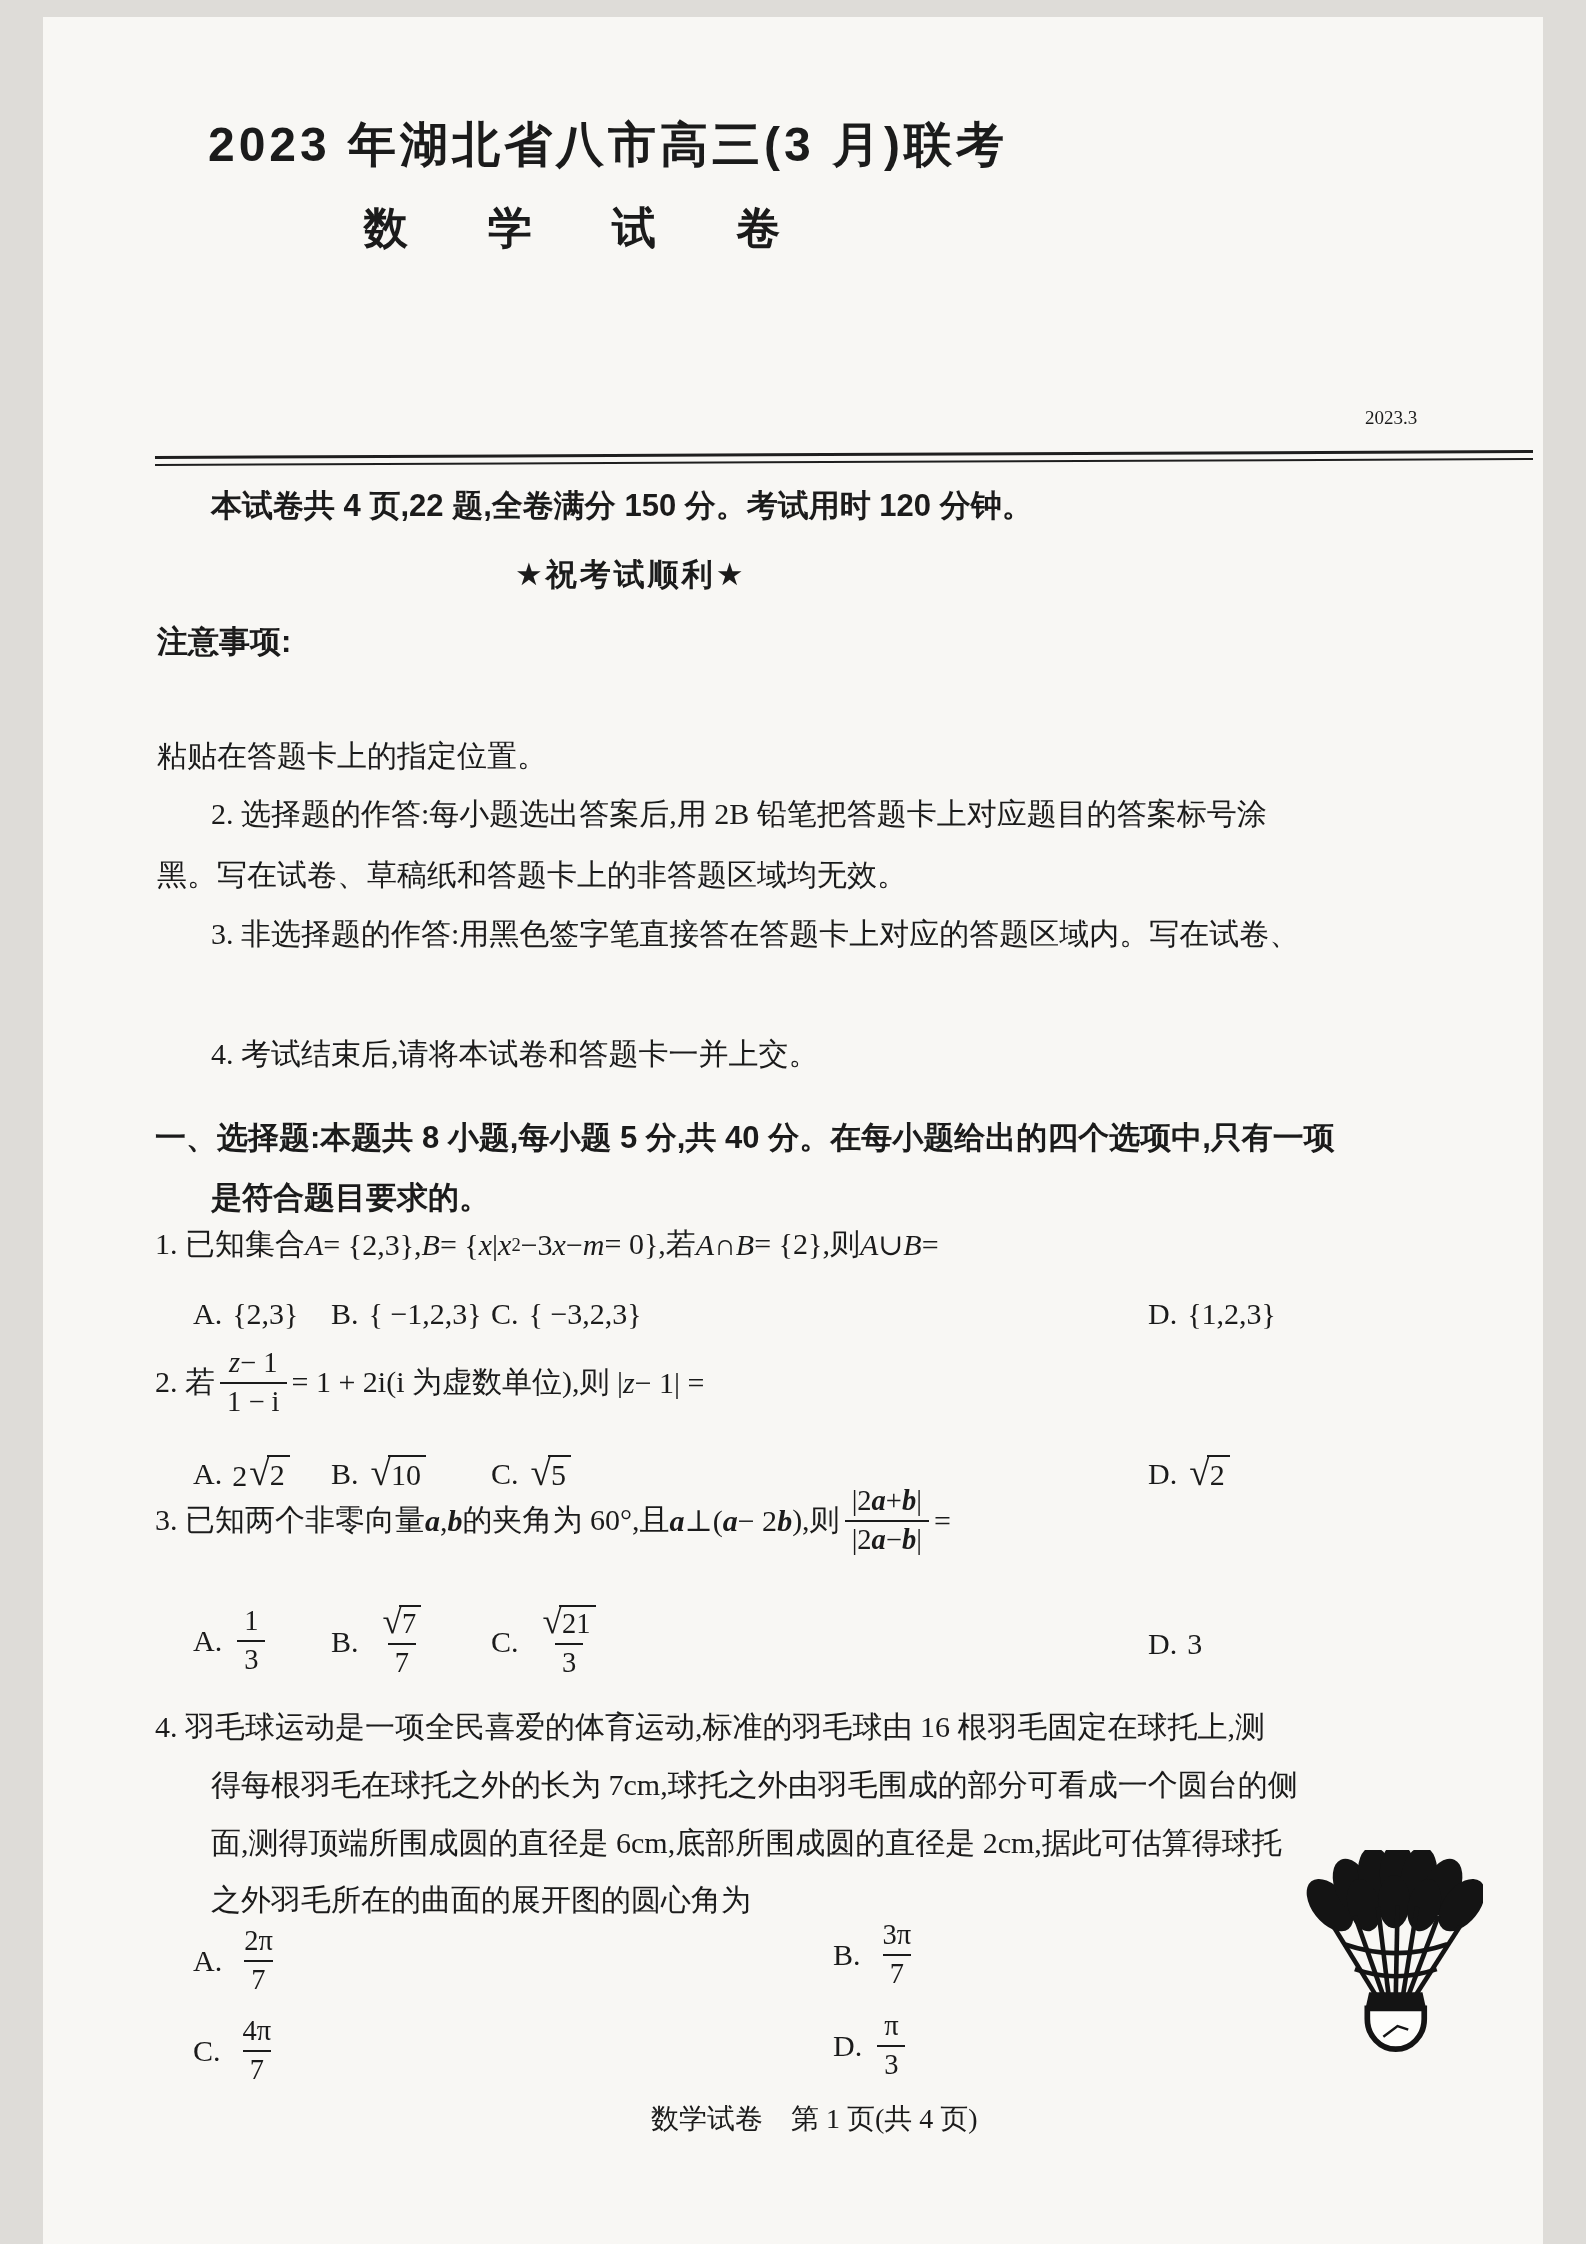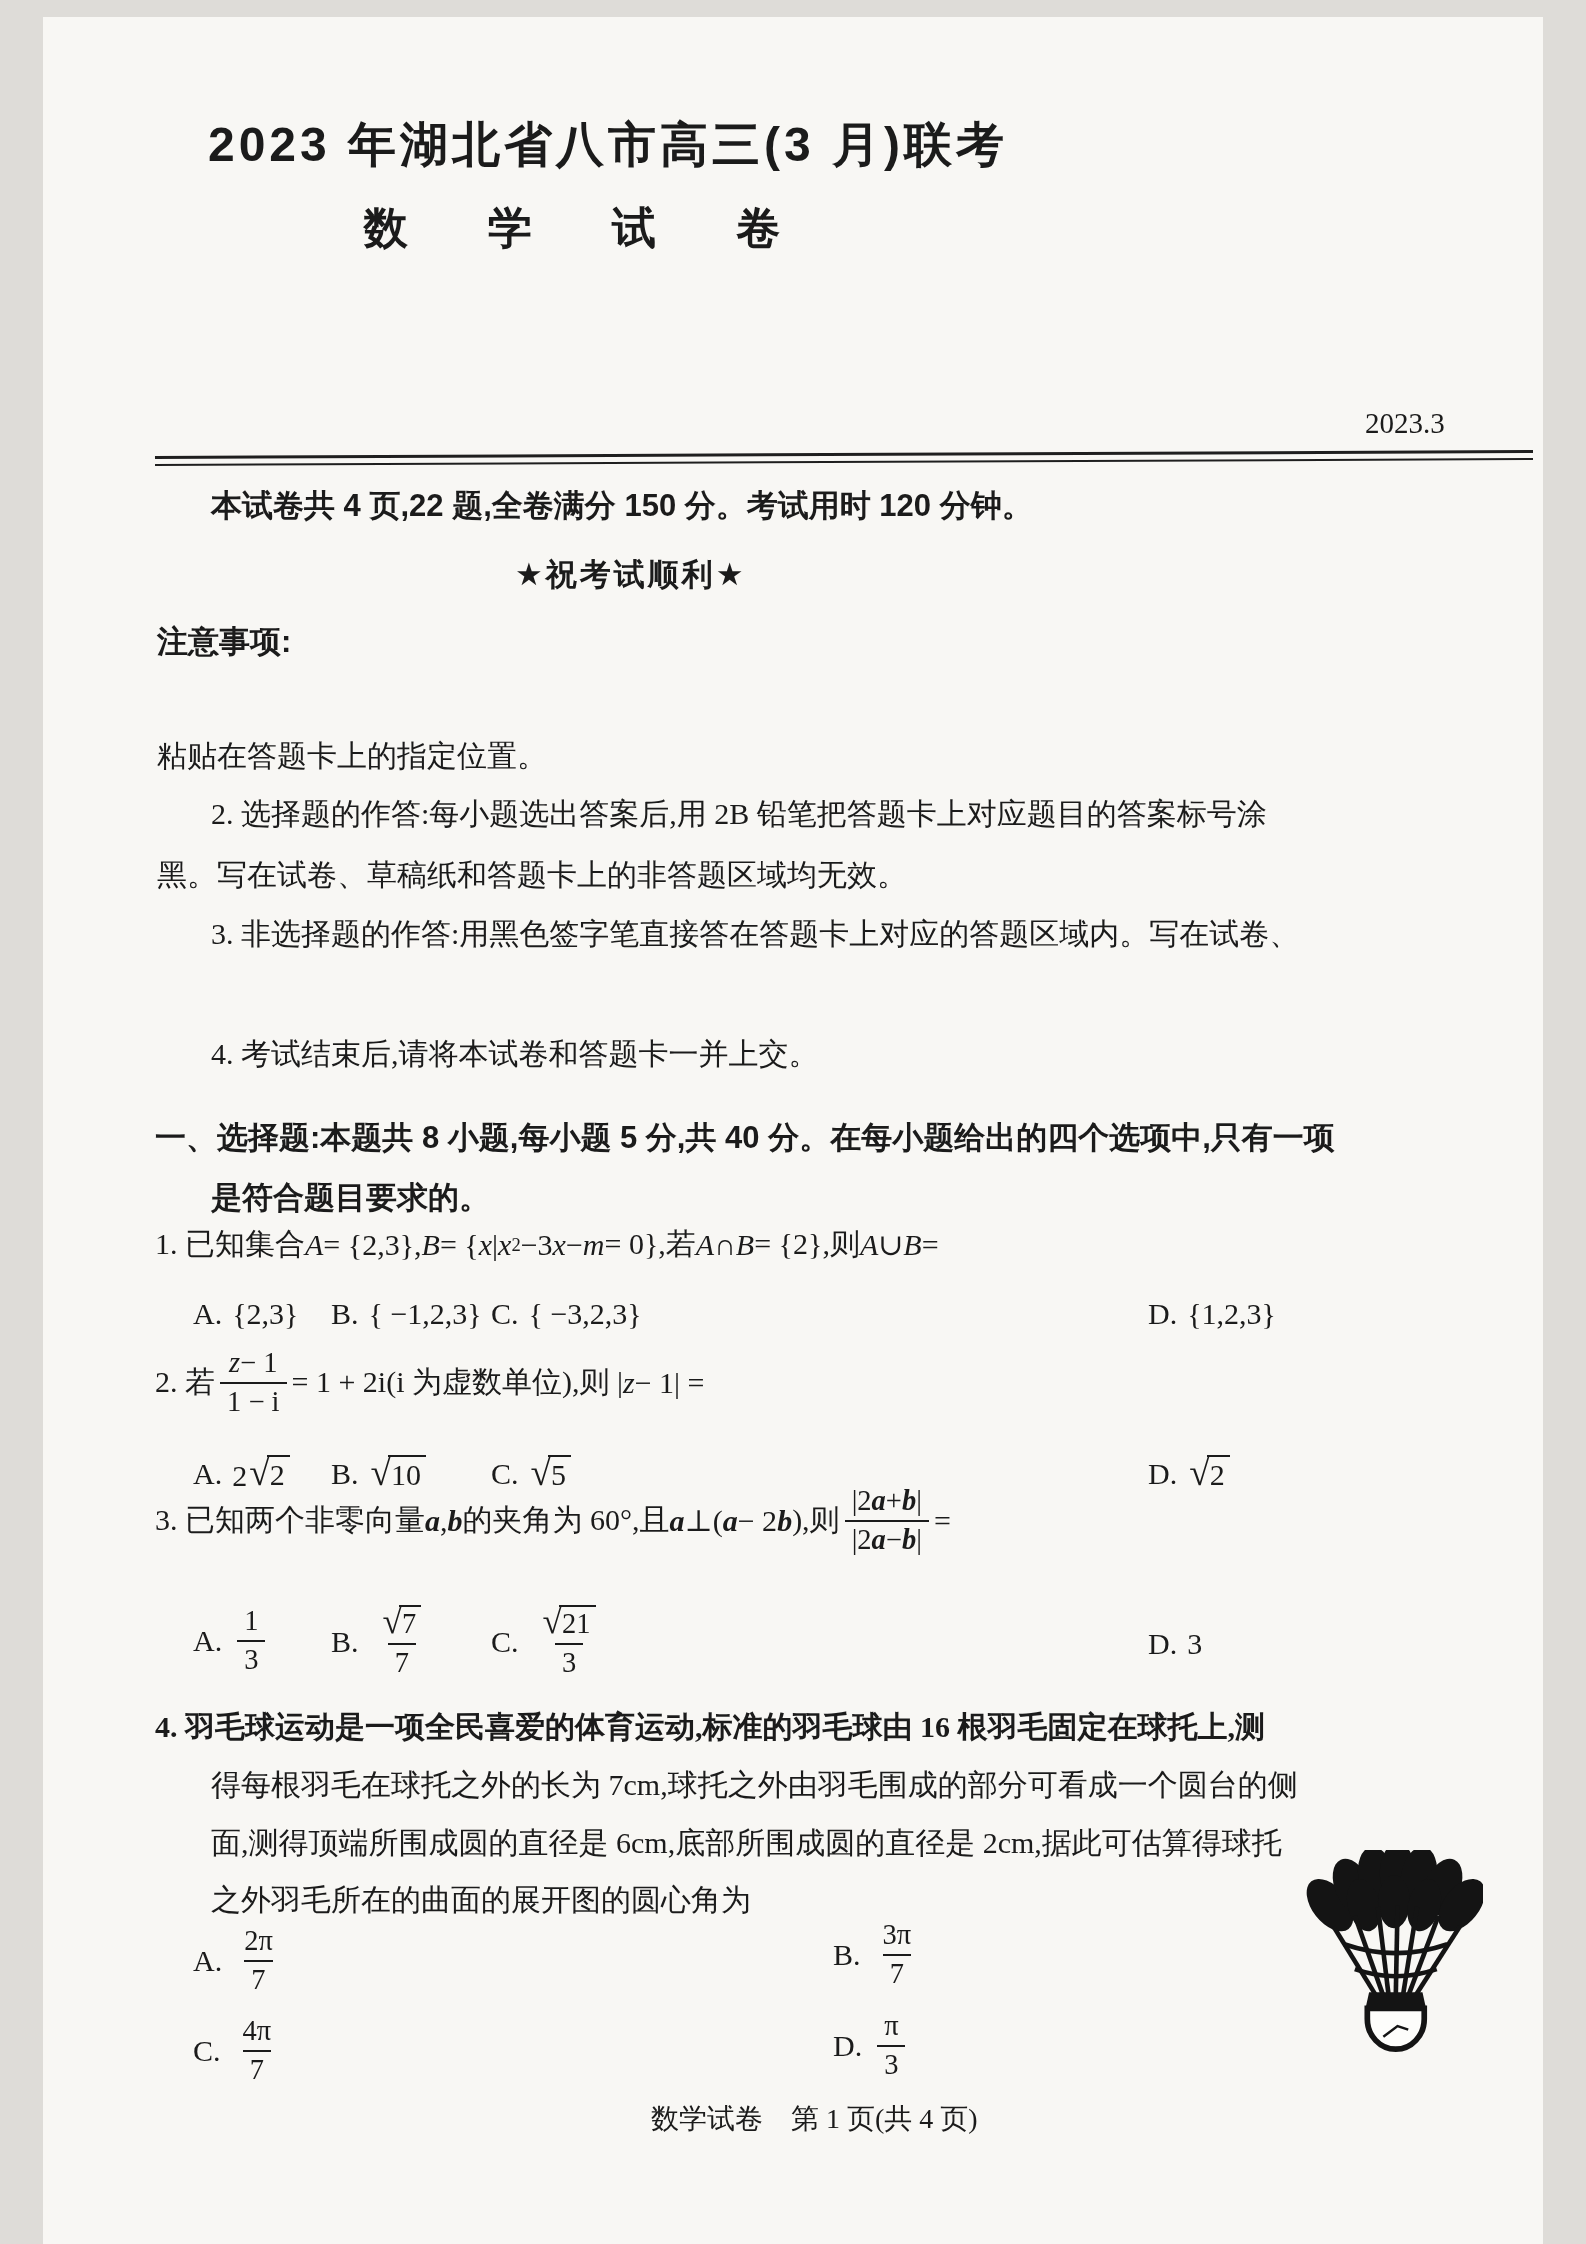--- a/index.html
+++ b/index.html
@@ -13,21 +13,21 @@
     font-family:"Liberation Serif","DejaVu Serif",serif;
     overflow:hidden;
   }
   .abs{position:absolute;white-space:nowrap;}
   .sans{font-family:"Liberation Sans","DejaVu Sans",sans-serif;}
   .bold{font-weight:700;}
   .body-text{font-size:30px;}
   .head-text{font-size:31px;}
   .title{left:0;width:1130px;text-align:center;font-size:48px;letter-spacing:4px;}
   .subtitle{left:0;width:1092px;text-align:center;font-size:44px;letter-spacing:34px;}
-  .date{font-size:29px;}
+  .date{font-size:19px;}
   .rule{left:112px;width:1378px;height:5px;border-top:3px solid #1f1f1f;border-bottom:2px solid #1f1f1f;transform:rotate(-0.25deg);}
   .footer{font-size:28px;}
   .mathline{display:flex;align-items:center;white-space:nowrap;}
   .it{font-style:italic;}
   .bi{font-style:italic;font-weight:700;}
   sup{font-size:0.62em;}
   .frac{display:inline-flex;flex-direction:column;align-items:center;vertical-align:middle;margin:0 5px;font-size:0.95em;line-height:1.15;}
   .frac .num{padding:0 7px 2px;display:inline-flex;align-items:center;}
   .frac .den{border-top:2.5px solid #1b1b1b;padding:2px 7px 0;display:inline-flex;align-items:center;}
   .sqrt{display:inline-flex;align-items:flex-start;margin:0 2px;}
@@ -212,21 +212,21 @@
           <span class="den">
             <span class="tx">3</span>
           </span>
         </span></span>
   </div>
   <div class="abs opt" style="left:1105px;top:1610px;">
     <span class="lbl">D.</span>
       <span><span class="tx">3</span></span>
   </div>
 
-  <div class="abs body-text" style="left:112px;top:1690px;font-weight:bold;">4. 羽毛球运动是一项全民喜爱的体育运动,标准的羽毛球由 16 根羽毛固定在球托上,测</div>
+  <div class="abs body-text" style="left:112px;top:1690px;">4. 羽毛球运动是一项全民喜爱的体育运动,标准的羽毛球由 16 根羽毛固定在球托上,测</div>
   <div class="abs body-text" style="left:168px;top:1748px;">得每根羽毛在球托之外的长为 7cm,球托之外由羽毛围成的部分可看成一个圆台的侧</div>
   <div class="abs body-text" style="left:168px;top:1806px;">面,测得顶端所围成圆的直径是 6cm,底部所围成圆的直径是 2cm,据此可估算得球托</div>
   <div class="abs body-text" style="left:168px;top:1863px;">之外羽毛所在的曲面的展开图的圆心角为</div>
 
   <div class="abs opt" style="left:150px;top:1908px;">
     <span class="lbl">A.</span>
       <span><span class="frac">
           <span class="num">
             <span class="tx">2π</span>
           </span>

